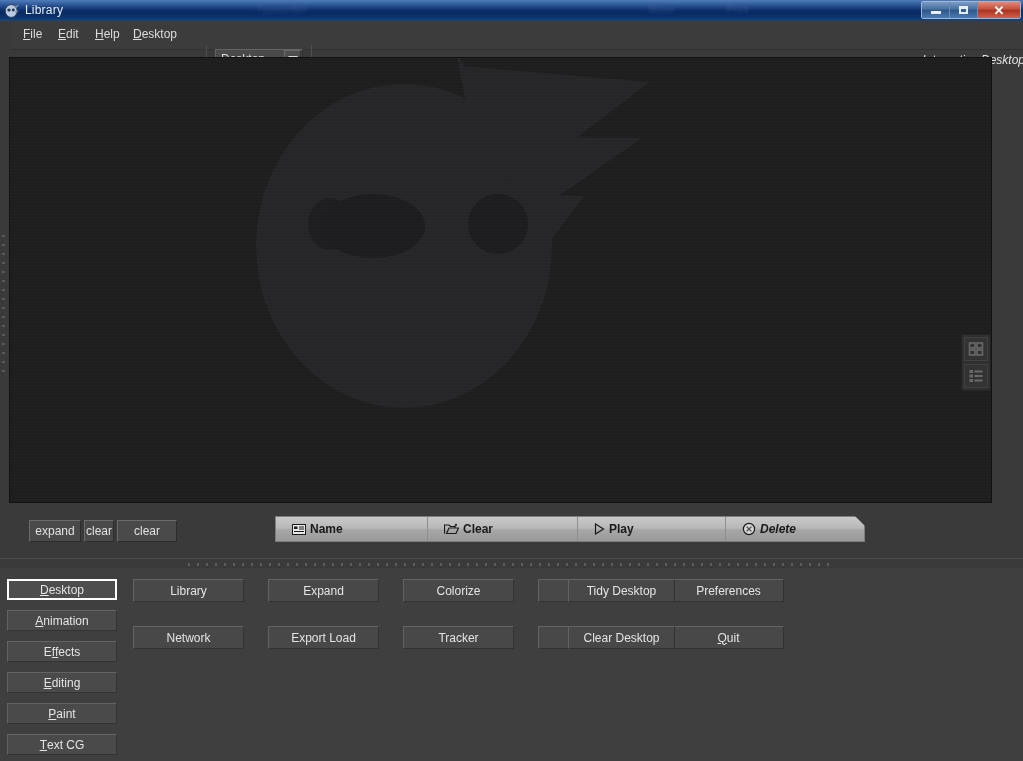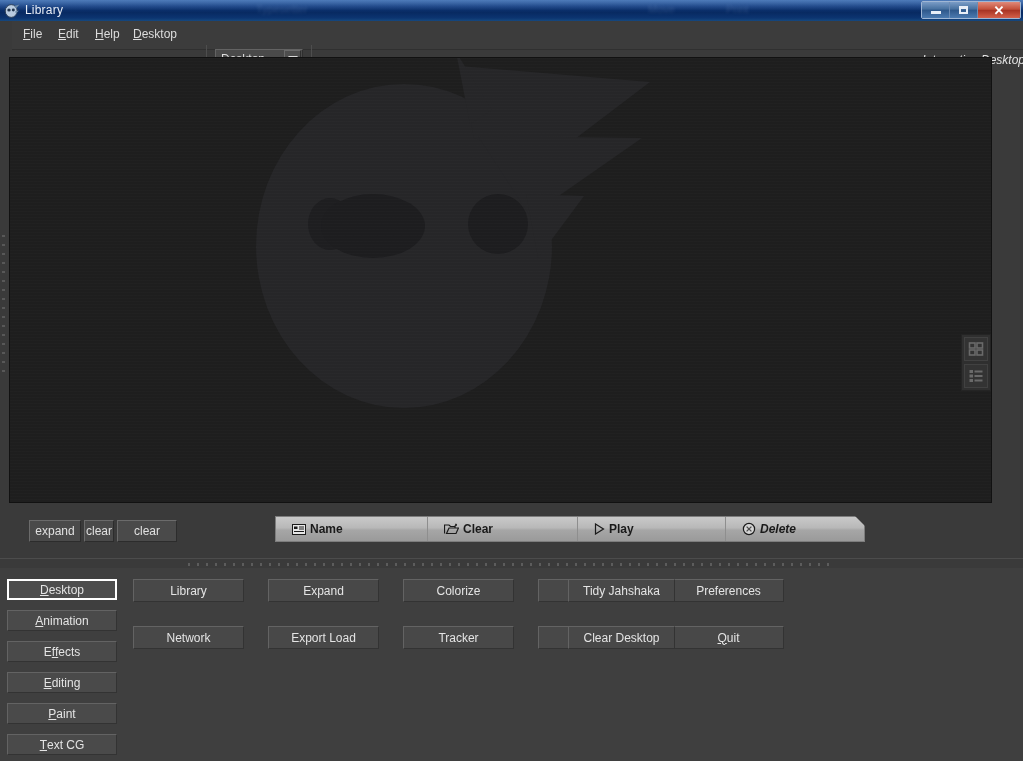--- a/index.html
+++ b/index.html
@@ -490,15 +490,15 @@
 
     <div class="grid-btn">Network</div>
     <div class="grid-btn">Export Load</div>
     <div class="grid-btn">Tracker</div>
     <div class="grid-btn">Keyer</div>
     <div class="grid-btn"><u>Q</u>uit</div>
   </div>
 </div>
 
 <div class="grid" style="left:568px; top:579px; grid-template-columns:repeat(1,107px);">
-  <div class="grid-btn">Tidy Jahshaka</div>
+  <div class="grid-btn">Tidy Desktop</div>
   <div class="grid-btn">Clear Desktop</div>
 </div>
 
 </body></html>

